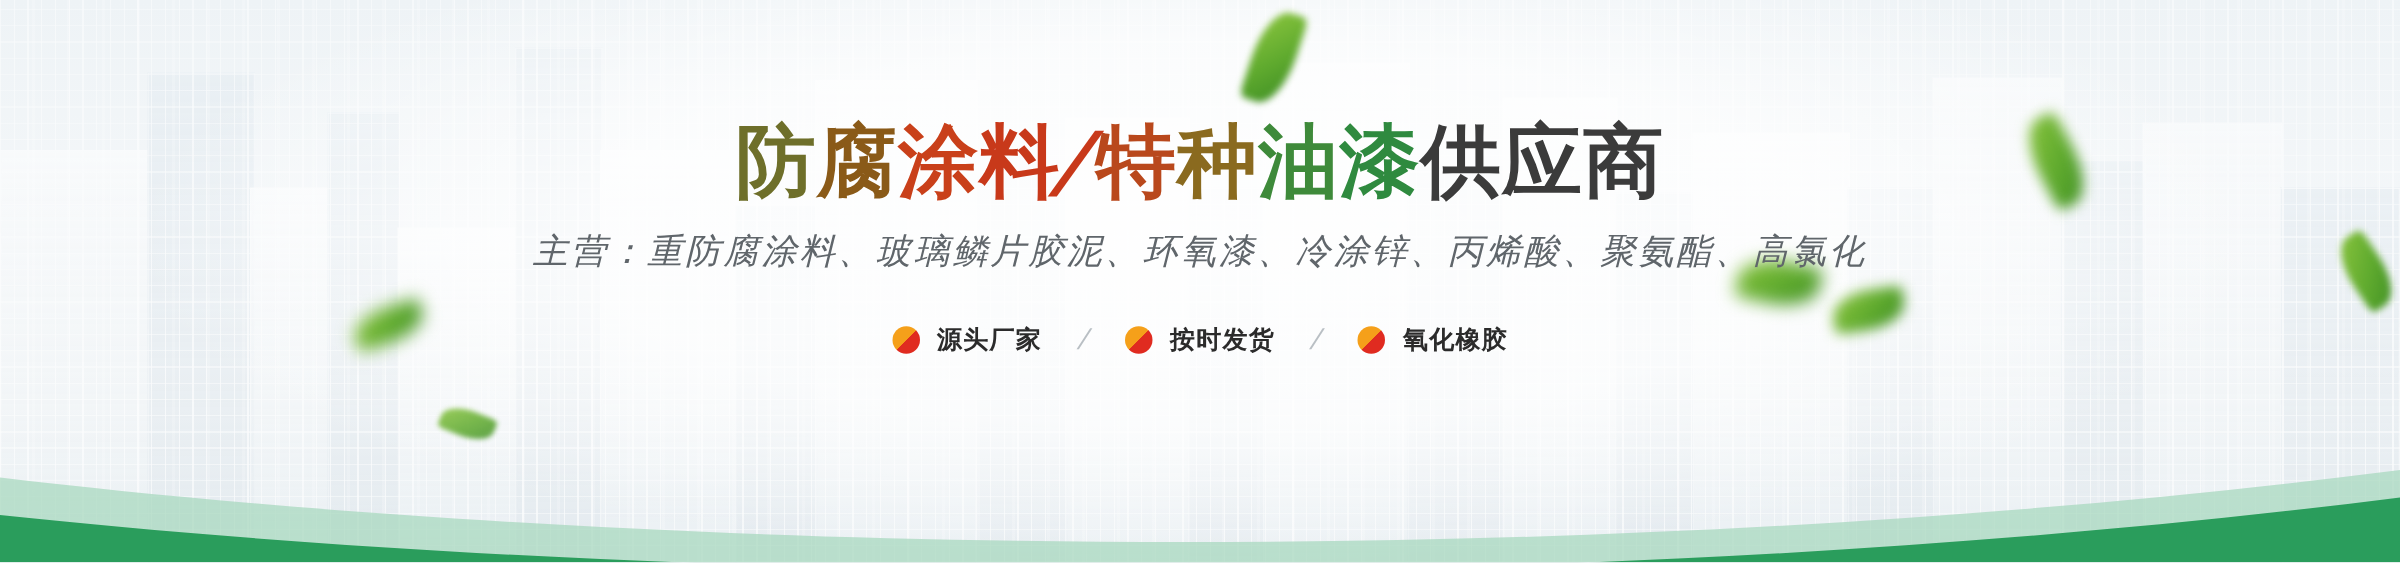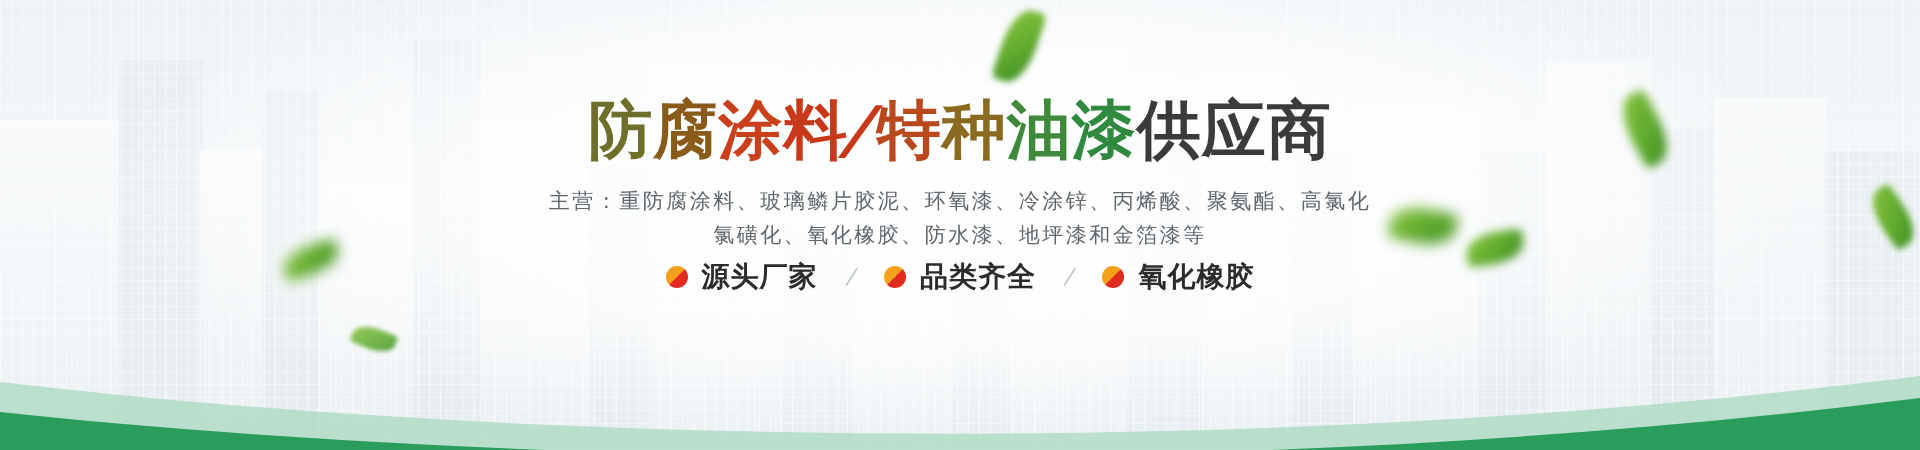--- a/index.html
+++ b/index.html
@@ -46,39 +46,40 @@
     position:absolute;left:0;right:0;top:95px;text-align:center;
     font-size:64px;line-height:70px;font-weight:700;letter-spacing:1px;
     white-space:nowrap;
     font-family:"DejaVu Sans","Liberation Sans",sans-serif;
   }
   .title span{display:inline-block;}
   .title .slash{font-style:italic;transform:skewX(-12deg);padding:0 2px;}
 
   .subtitle{
     position:absolute;left:0;right:0;text-align:center;
-    font-size:21px;line-height:34px;color:#60666b;letter-spacing:2.5px;
+    font-size:28px;line-height:34px;color:#60666b;letter-spacing:2.5px;
     font-family:"DejaVu Sans","Liberation Sans",sans-serif;
+    font-style:italic;
   }
   .sub1{top:184px;}
   .sub2{top:218px;}
 
   .features{
     position:absolute;left:0;right:0;top:258px;
     display:flex;justify-content:center;align-items:center;gap:0;
   }
   .feat{display:flex;align-items:center;gap:14px;}
   .dot{
     width:22px;height:22px;border-radius:50%;
     background:
       linear-gradient(-45deg,#e02b20 0%,#e02b20 49.5%,#f5a01a 50.5%,#f5a01a 100%);
     flex:0 0 auto;
   }
   .feat-label{
-    font-size:28px;font-weight:700;color:#2b2b2b;letter-spacing:1px;
+    font-size:20px;font-weight:700;color:#2b2b2b;letter-spacing:1px;
     font-family:Liberation Sans, sans-serif;white-space:nowrap;
   }
   .sep{
     color:#b9bfc4;font-size:23px;font-style:italic;font-weight:400;
     padding:0 30px;transform:skewX(-10deg);
   }
 </style>
 </head>
 <body>
 
@@ -123,31 +124,30 @@
   <svg class="wave" viewBox="0 0 1920 130" preserveAspectRatio="none">
     <path d="M0,62 C420,112 1180,150 1920,56 L1920,130 L0,130 Z" fill="#a8d8bf" opacity=".75"></path>
     <path d="M0,92 C430,138 1190,170 1920,78 L1920,130 L0,130 Z" fill="#2a9d5c"></path>
   </svg>
 
   <div class="content">
 
     <div class="title" id="title-host"><span style="color: rgb(110, 111, 42);">防</span><span style="color: rgb(138, 90, 24);">腐</span><span style="color: rgb(201, 64, 26);">涂</span><span style="color: rgb(200, 57, 26);">料</span><span class="slash" style="color: rgb(200, 57, 26);">/</span><span style="color: rgb(185, 72, 28);">特</span><span style="color: rgb(138, 106, 31);">种</span><span style="color: rgb(62, 138, 58);">油</span><span style="color: rgb(47, 138, 63);">漆</span><span style="color: rgb(59, 59, 59);">供</span><span style="color: rgb(59, 59, 59);">应</span><span style="color: rgb(59, 59, 59);">商</span></div>
 
     <div class="subtitle sub1">主营：重防腐涂料、玻璃鳞片胶泥、环氧漆、冷涂锌、丙烯酸、聚氨酯、高氯化</div>
-    <div class="subtitle sub2">氯磺化、氧化橡胶、防水漆、地坪漆和金箔漆等</div>
 
     <div class="features" id="feature-host">
         <div class="feat">
           <span class="dot"></span>
           <span class="feat-label">源头厂家</span>
         </div>
         <span class="sep">/</span>
         <div class="feat">
           <span class="dot"></span>
-          <span class="feat-label">品类齐全</span>
+          <span class="feat-label">按时发货</span>
         </div>
         <span class="sep">/</span>
         <div class="feat">
           <span class="dot"></span>
           <span class="feat-label">氧化橡胶</span>
         </div>
       </div>
 
   </div>
 </div>

